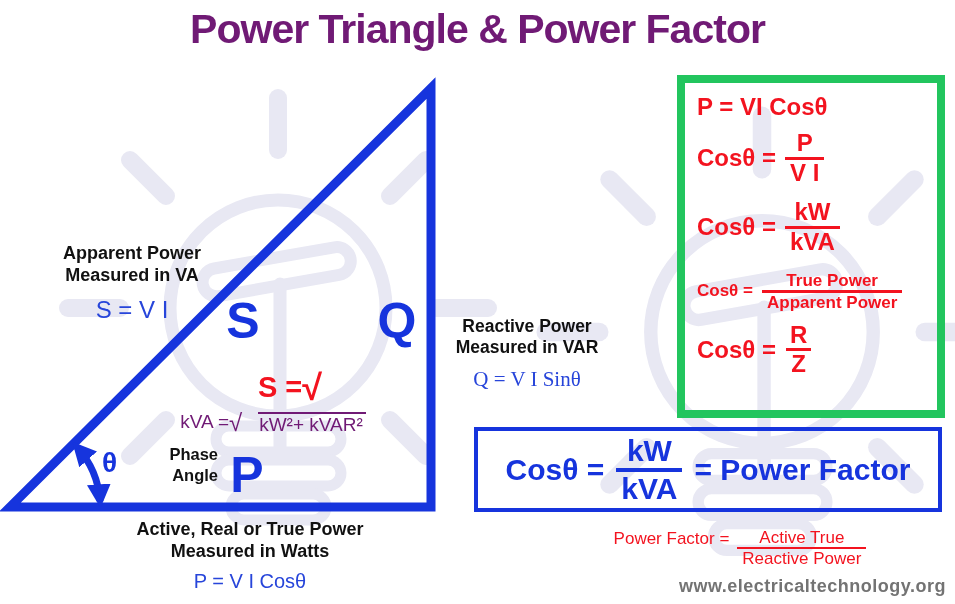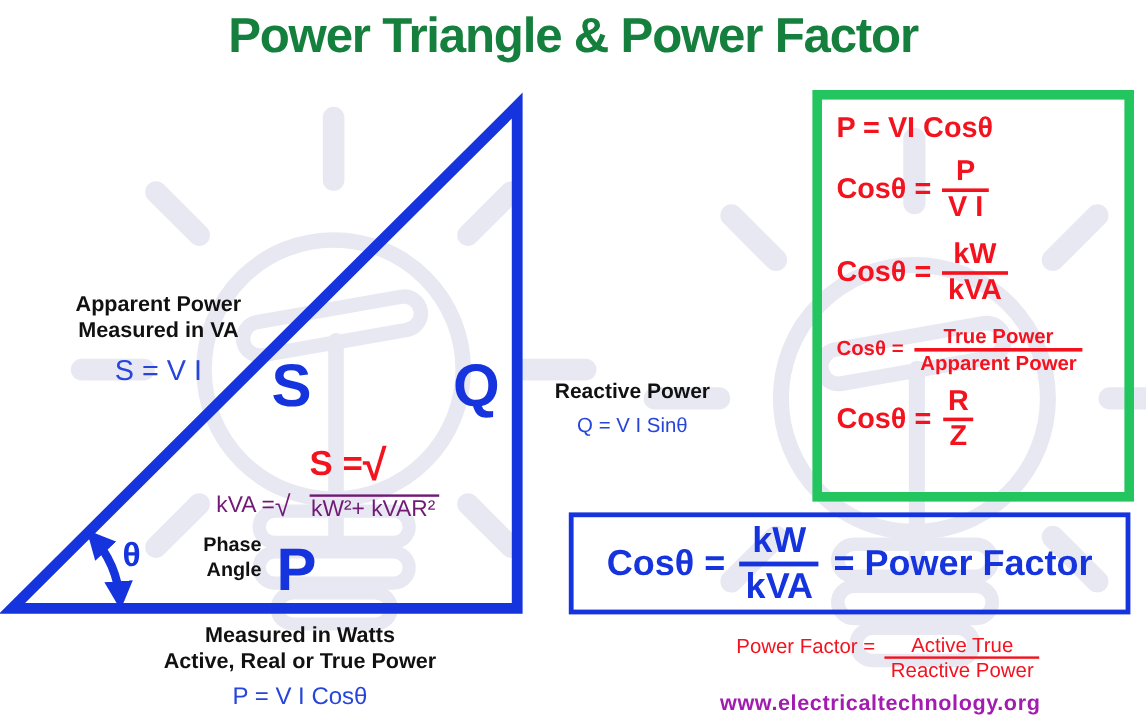--- a/index.html
+++ b/index.html
@@ -11,33 +11,33 @@
   svg{display:block;}
 
   
   .watermark{position:absolute;inset:0;z-index:0;}
   .fg{position:absolute;inset:0;z-index:1;pointer-events:none;}
   .txt{z-index:2;}
 
   
   .title{
     left:0;top:6px;width:955px;text-align:center;
-    font-size:41px;font-weight:bold;letter-spacing:-1px;color:#15803d;
+    font-size:41px;font-weight:bold;letter-spacing:-1px;color:#701a75;
   }
 
   
   .label-block{text-align:center;line-height:1.22;}
   .label-bold{font-weight:bold;color:#111111;}
   .blue-formula{color:#2745da;}
 
   .apparent{left:32px;top:243px;width:200px;font-size:18px;}
   .apparent .blue-formula{font-size:24px;margin-top:8px;}
 
   .reactive{left:432px;top:316px;width:190px;font-size:17.5px;}
-  .reactive .blue-formula{font-size:17px;margin-top:8px;}
+  .reactive .blue-formula{font-size:21px;margin-top:8px;font-family:Liberation Serif, serif;}
 
   .active{left:100px;top:519px;width:300px;font-size:18px;}
   .active .blue-formula{font-size:20px;margin-top:6px;}
 
   .big-letter{
     color:#1634dd;font-weight:bold;font-size:50px;line-height:1;
     width:70px;text-align:center;
   }
   .letter-s{left:208px;top:296px;}
   .letter-q{left:362px;top:296px;}
@@ -85,22 +85,22 @@
 
   
   .pf-row{
     left:585px;top:528px;width:310px;color:#f3131f;font-size:17px;
     display:flex;align-items:flex-start;justify-content:center;gap:8px;line-height:1.25;
   }
   .pf-row .frac .den{border-top-width:2px;}
 
   
   .website{
-    left:600px;top:576px;width:346px;text-align:left;
-    font-size:18px;font-weight:bold;color:#a21caf;letter-spacing:0.5px;
+    left:600px;top:576px;width:346px;text-align:right;
+    font-size:18px;font-weight:bold;color:#737373;letter-spacing:0.5px;
   }
 </style>
 </head>
 <body>
 
 <div class="canvas">
 
   <svg class="watermark" viewBox="0 0 955 604" aria-hidden="true">
     <defs>
       <g id="bulb" fill="none" stroke="#e8e8f3" stroke-linecap="round">
@@ -136,26 +136,27 @@
   <div class="abs txt title">Power Triangle &amp; Power Factor</div>
 
   <div class="abs txt label-block apparent">
     <div class="label-bold">Apparent Power</div>
     <div class="label-bold">Measured in VA</div>
     <div class="blue-formula">S = V I</div>
   </div>
 
   <div class="abs txt label-block reactive">
     <div class="label-bold">Reactive Power</div>
+    <div class="label-bold">Measured in VAR</div>
     <div class="blue-formula">Q = V I Sinθ</div>
   </div>
 
   <div class="abs txt label-block active">
+    <div class="label-bold">Active, Real or True Power</div>
     <div class="label-bold">Measured in Watts</div>
-    <div class="label-bold">Active, Real or True Power</div>
     <div class="blue-formula">P = V I Cosθ</div>
   </div>
 
   <div class="abs txt big-letter letter-s">S</div>
   <div class="abs txt big-letter letter-q">Q</div>
   <div class="abs txt big-letter letter-p">P</div>
 
   <div class="abs txt theta">θ</div>
   <div class="abs txt phase">
     <div>Phase</div>

